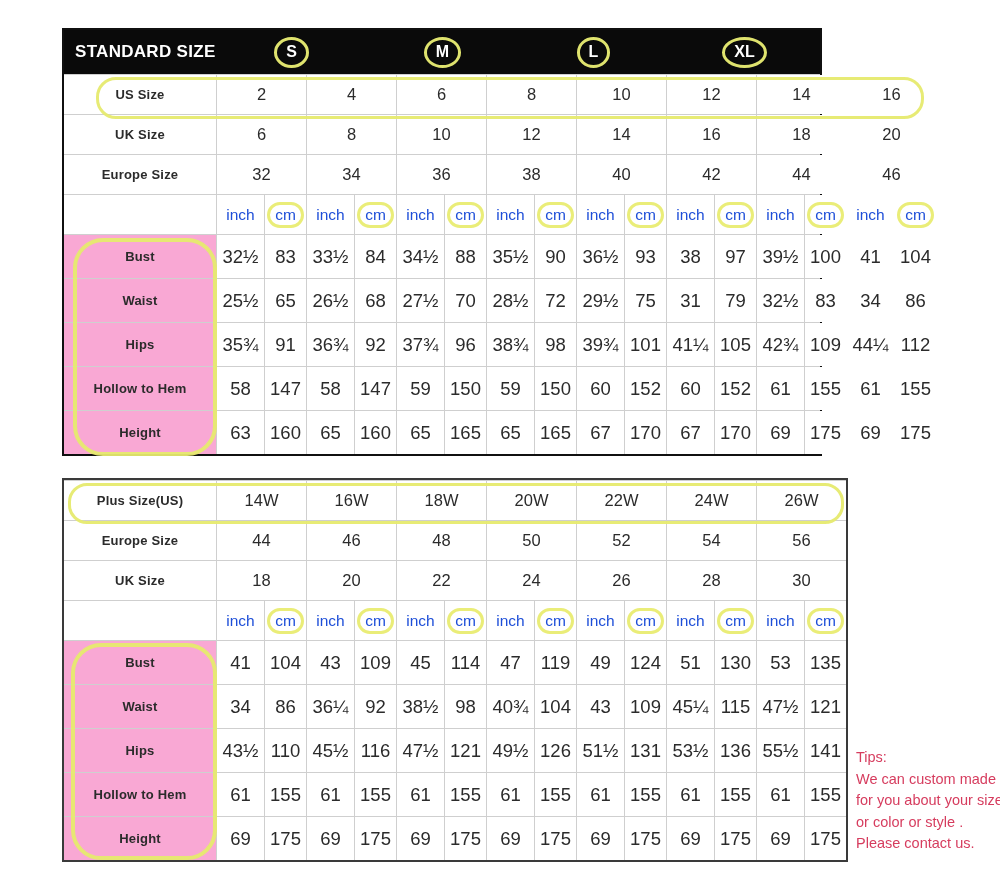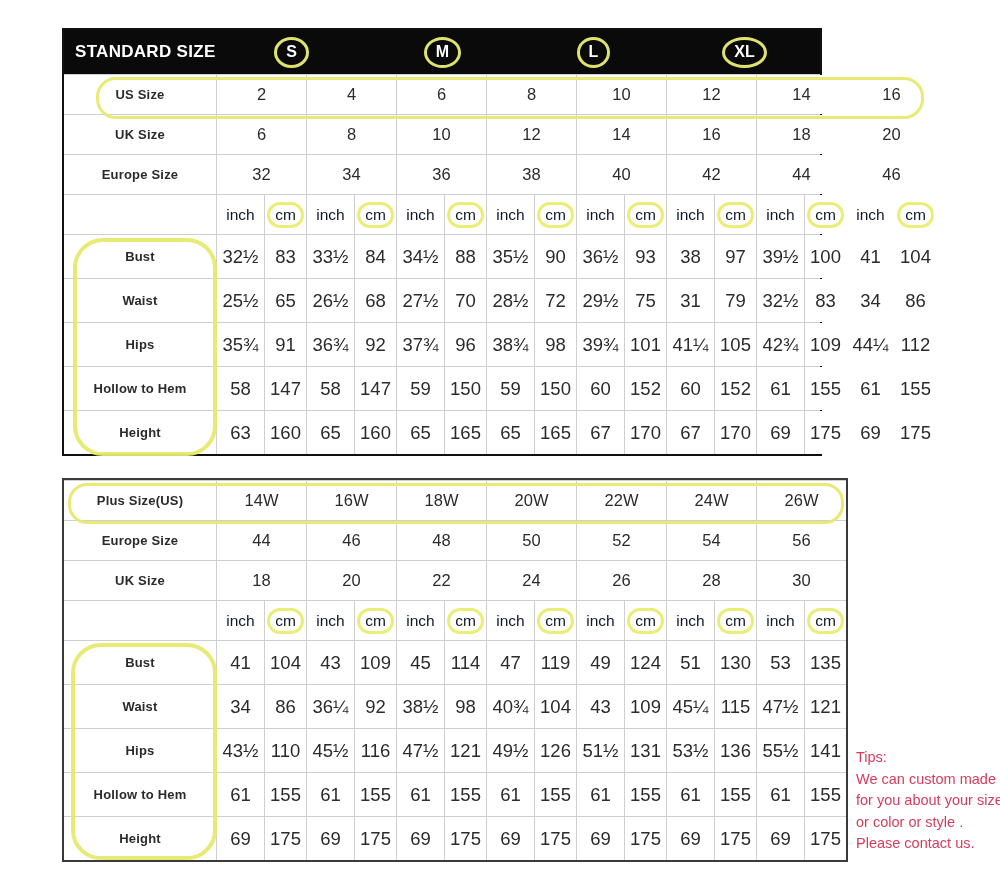--- a/index.html
+++ b/index.html
@@ -26,22 +26,22 @@
   .grid{display:grid;gap:1px;background:#cfcfcf;border-top:1px solid #cfcfcf;}
   #std-grid{grid-template-columns:152px repeat(8, 47px 41px);
             grid-template-rows:39px 39px 39px 39px 43px 43px 43px 43px 43px;}
   #plus-grid{grid-template-columns:152px repeat(7, 47px 41px);
              grid-template-rows:39px 39px 39px 39px 43px 43px 43px 43px 43px;}
 
   .cell{background:#ffffff;display:flex;align-items:center;justify-content:center;
         font-size:18.5px;color:#2b2b2b;overflow:hidden;}
   .cell.size-val{grid-column:span 2;font-size:16.5px;}
   .cell.row-label{font-weight:bold;font-size:13px;letter-spacing:.2px;}
-  .cell.gray{background:#ffffff;}
-  .cell.unit{font-size:15.5px;color:#0f172a;}
+  .cell.gray{background:#f9a8d4;}
+  .cell.unit{font-size:15.5px;color:#1d4ed8;}
   .cm-box{border:3px solid #eaed78;border-radius:13px;padding:0 5px;line-height:20px;}
 
   .annot{position:absolute;pointer-events:none;border:3px solid rgba(230,234,110,.95);}
   #std-us-pill{left:32px;top:47px;width:822px;height:36px;border-radius:20px;}
   #std-label-rect{left:9px;top:208px;width:136px;height:210px;border-width:4px;border-radius:30px;}
   #plus-pill{left:4px;top:3px;width:770px;height:35px;border-radius:19px;}
   #plus-label-rect{left:7px;top:163px;width:138px;height:209px;border-width:4px;border-radius:30px;}
 
   #tips{position:absolute;left:856px;top:747px;width:146px;
         color:#d63c5e;font-size:14.5px;line-height:21.5px;}

